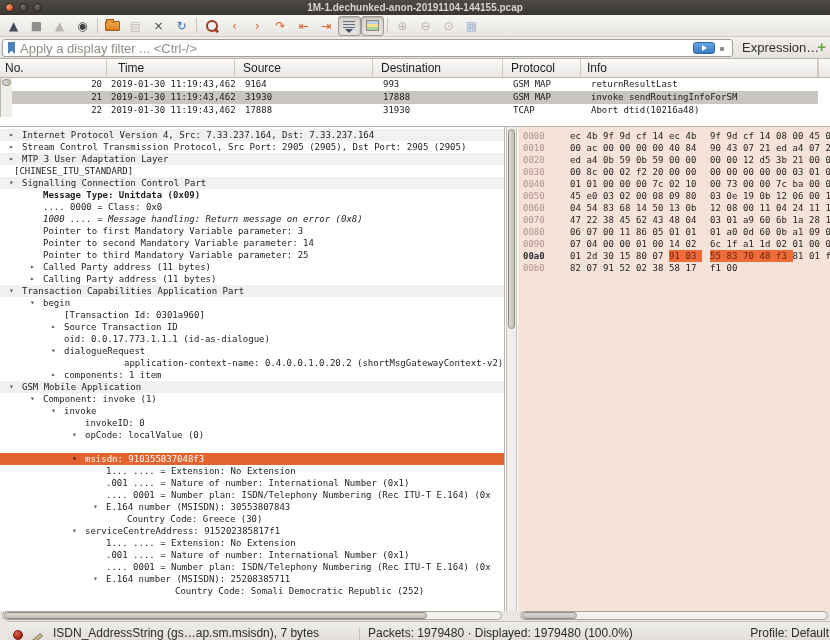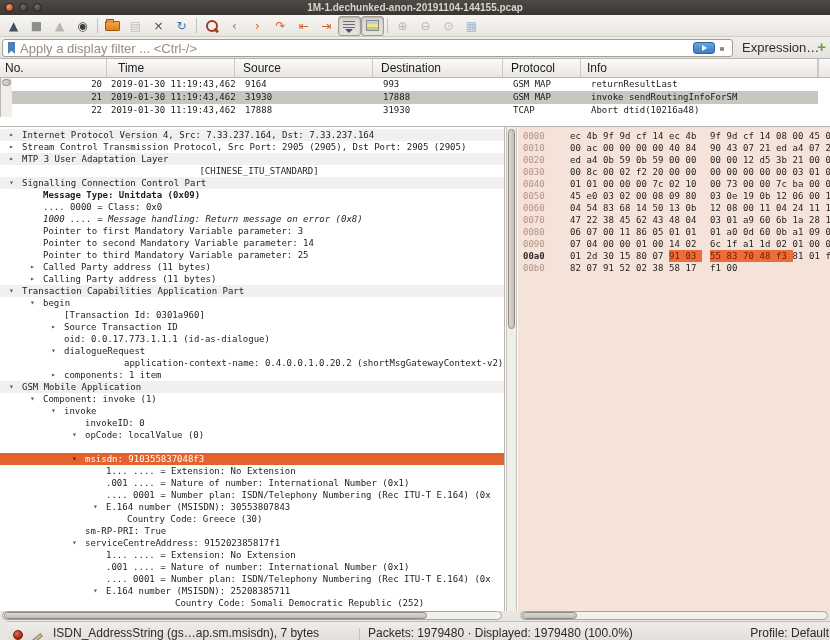--- a/index.html
+++ b/index.html
@@ -261,21 +261,21 @@
   <div class="pl-hscroll hscroll">
     <div class="handle" style="left:1px; width:34%;"></div>
   </div>
 </div>
 
 <div class="lower">
   <div class="detail-pane" id="detail-pane">
       <div class="trow alt" style="padding-left: 8px;"><span class="arrow">▸</span><span>Internet Protocol Version 4, Src: 7.33.237.164, Dst: 7.33.237.164</span></div>
       <div class="trow" style="padding-left: 8px;"><span class="arrow">▸</span><span>Stream Control Transmission Protocol, Src Port: 2905 (2905), Dst Port: 2905 (2905)</span></div>
       <div class="trow alt" style="padding-left: 8px;"><span class="arrow">▸</span><span>MTP 3 User Adaptation Layer</span></div>
-      <div class="trow" style="padding-left: 0; justify-content: center;"><span class="arrow"></span><span>[CHINESE_ITU_STANDARD]</span></div>
+      <div class="trow" style="padding-left: 0;"><span class="arrow"></span><span>[CHINESE_ITU_STANDARD]</span></div>
       <div class="trow alt" style="padding-left: 8px;"><span class="arrow">▾</span><span>Signalling Connection Control Part</span></div>
       <div class="trow" style="padding-left: 29px; font-weight: bold;"><span class="arrow"></span><span>Message Type: Unitdata (0x09)</span></div>
       <div class="trow" style="padding-left: 29px;"><span class="arrow"></span><span>.... 0000 = Class: 0x0</span></div>
       <div class="trow" style="padding-left: 29px; font-style: italic;"><span class="arrow"></span><span>1000 .... = Message handling: Return message on error (0x8)</span></div>
       <div class="trow" style="padding-left: 29px;"><span class="arrow"></span><span>Pointer to first Mandatory Variable parameter: 3</span></div>
       <div class="trow" style="padding-left: 29px;"><span class="arrow"></span><span>Pointer to second Mandatory Variable parameter: 14</span></div>
       <div class="trow" style="padding-left: 29px;"><span class="arrow"></span><span>Pointer to third Mandatory Variable parameter: 25</span></div>
       <div class="trow" style="padding-left: 29px;"><span class="arrow">▸</span><span>Called Party address (11 bytes)</span></div>
       <div class="trow" style="padding-left: 29px;"><span class="arrow">▸</span><span>Calling Party address (11 bytes)</span></div>
       <div class="trow alt" style="padding-left: 8px;"><span class="arrow">▾</span><span>Transaction Capabilities Application Part</span></div>
@@ -291,21 +291,20 @@
       <div class="trow" style="padding-left: 50px;"><span class="arrow">▾</span><span>invoke</span></div>
       <div class="trow" style="padding-left: 71px;"><span class="arrow"></span><span>invokeID: 0</span></div>
       <div class="trow" style="padding-left: 71px;"><span class="arrow">▾</span><span>opCode: localValue (0)</span></div>
       <div class="trow" style="padding-left: 92px;"><span class="arrow"></span></div>
       <div class="trow sel" style="padding-left: 71px;"><span class="arrow">▾</span><span>msisdn: 910355837048f3</span></div>
       <div class="trow" style="padding-left: 92px;"><span class="arrow"></span><span>1... .... = Extension: No Extension</span></div>
       <div class="trow" style="padding-left: 92px;"><span class="arrow"></span><span>.001 .... = Nature of number: International Number (0x1)</span></div>
       <div class="trow" style="padding-left: 92px;"><span class="arrow"></span><span>.... 0001 = Number plan: ISDN/Telephony Numbering (Rec ITU-T E.164) (0x</span></div>
       <div class="trow" style="padding-left: 92px;"><span class="arrow">▾</span><span>E.164 number (MSISDN): 30553807843</span></div>
       <div class="trow" style="padding-left: 113px;"><span class="arrow"></span><span>Country Code: Greece (30)</span></div>
-      <div class="trow" style="padding-left: 71px;"><span class="arrow"></span><span>sm-RP-PRI: True</span></div>
       <div class="trow" style="padding-left: 71px;"><span class="arrow">▾</span><span>serviceCentreAddress: 915202385817f1</span></div>
       <div class="trow" style="padding-left: 92px;"><span class="arrow"></span><span>1... .... = Extension: No Extension</span></div>
       <div class="trow" style="padding-left: 92px;"><span class="arrow"></span><span>.001 .... = Nature of number: International Number (0x1)</span></div>
       <div class="trow" style="padding-left: 92px;"><span class="arrow"></span><span>.... 0001 = Number plan: ISDN/Telephony Numbering (Rec ITU-T E.164) (0x</span></div>
       <div class="trow" style="padding-left: 92px;"><span class="arrow">▾</span><span>E.164 number (MSISDN): 25208385711</span></div>
       <div class="trow" style="padding-left: 113px; margin-left: 48px;"><span class="arrow"></span><span>Country Code: Somali Democratic Republic (252)</span></div>
     </div>
   <div class="detail-vscroll vtrack">
     <div class="vhandle" style="top:2px; height:200px;"></div>
   </div>

